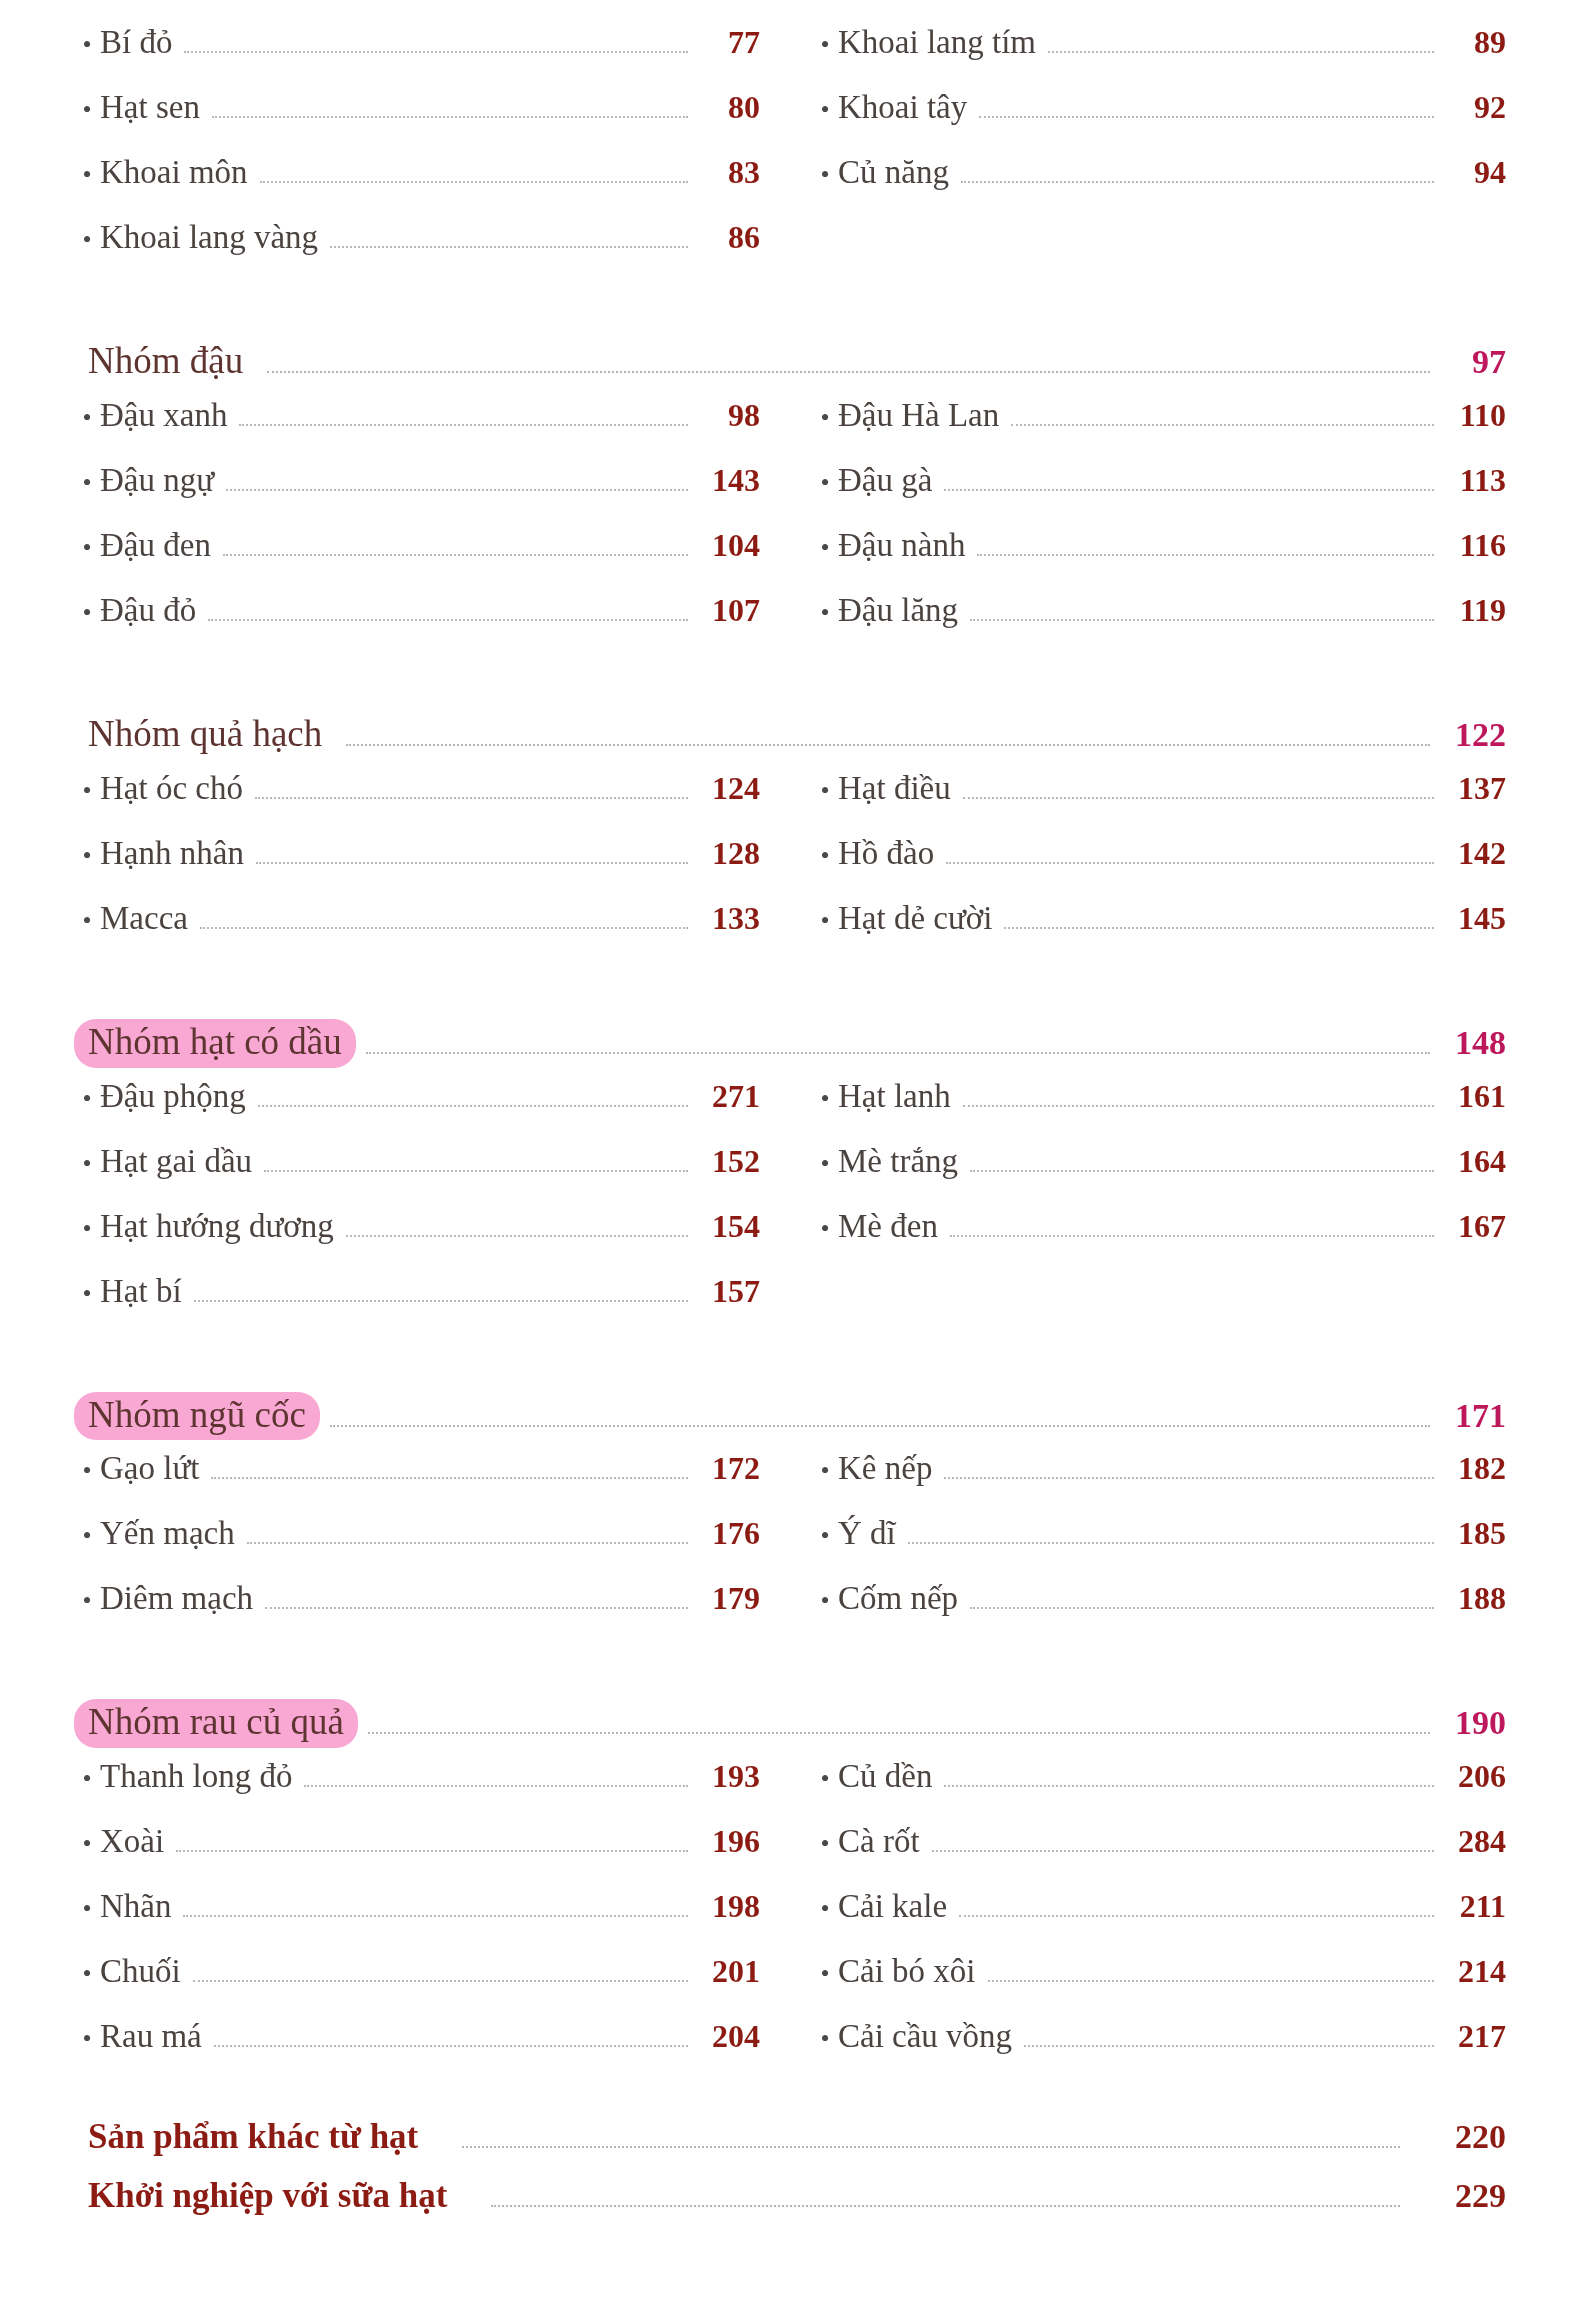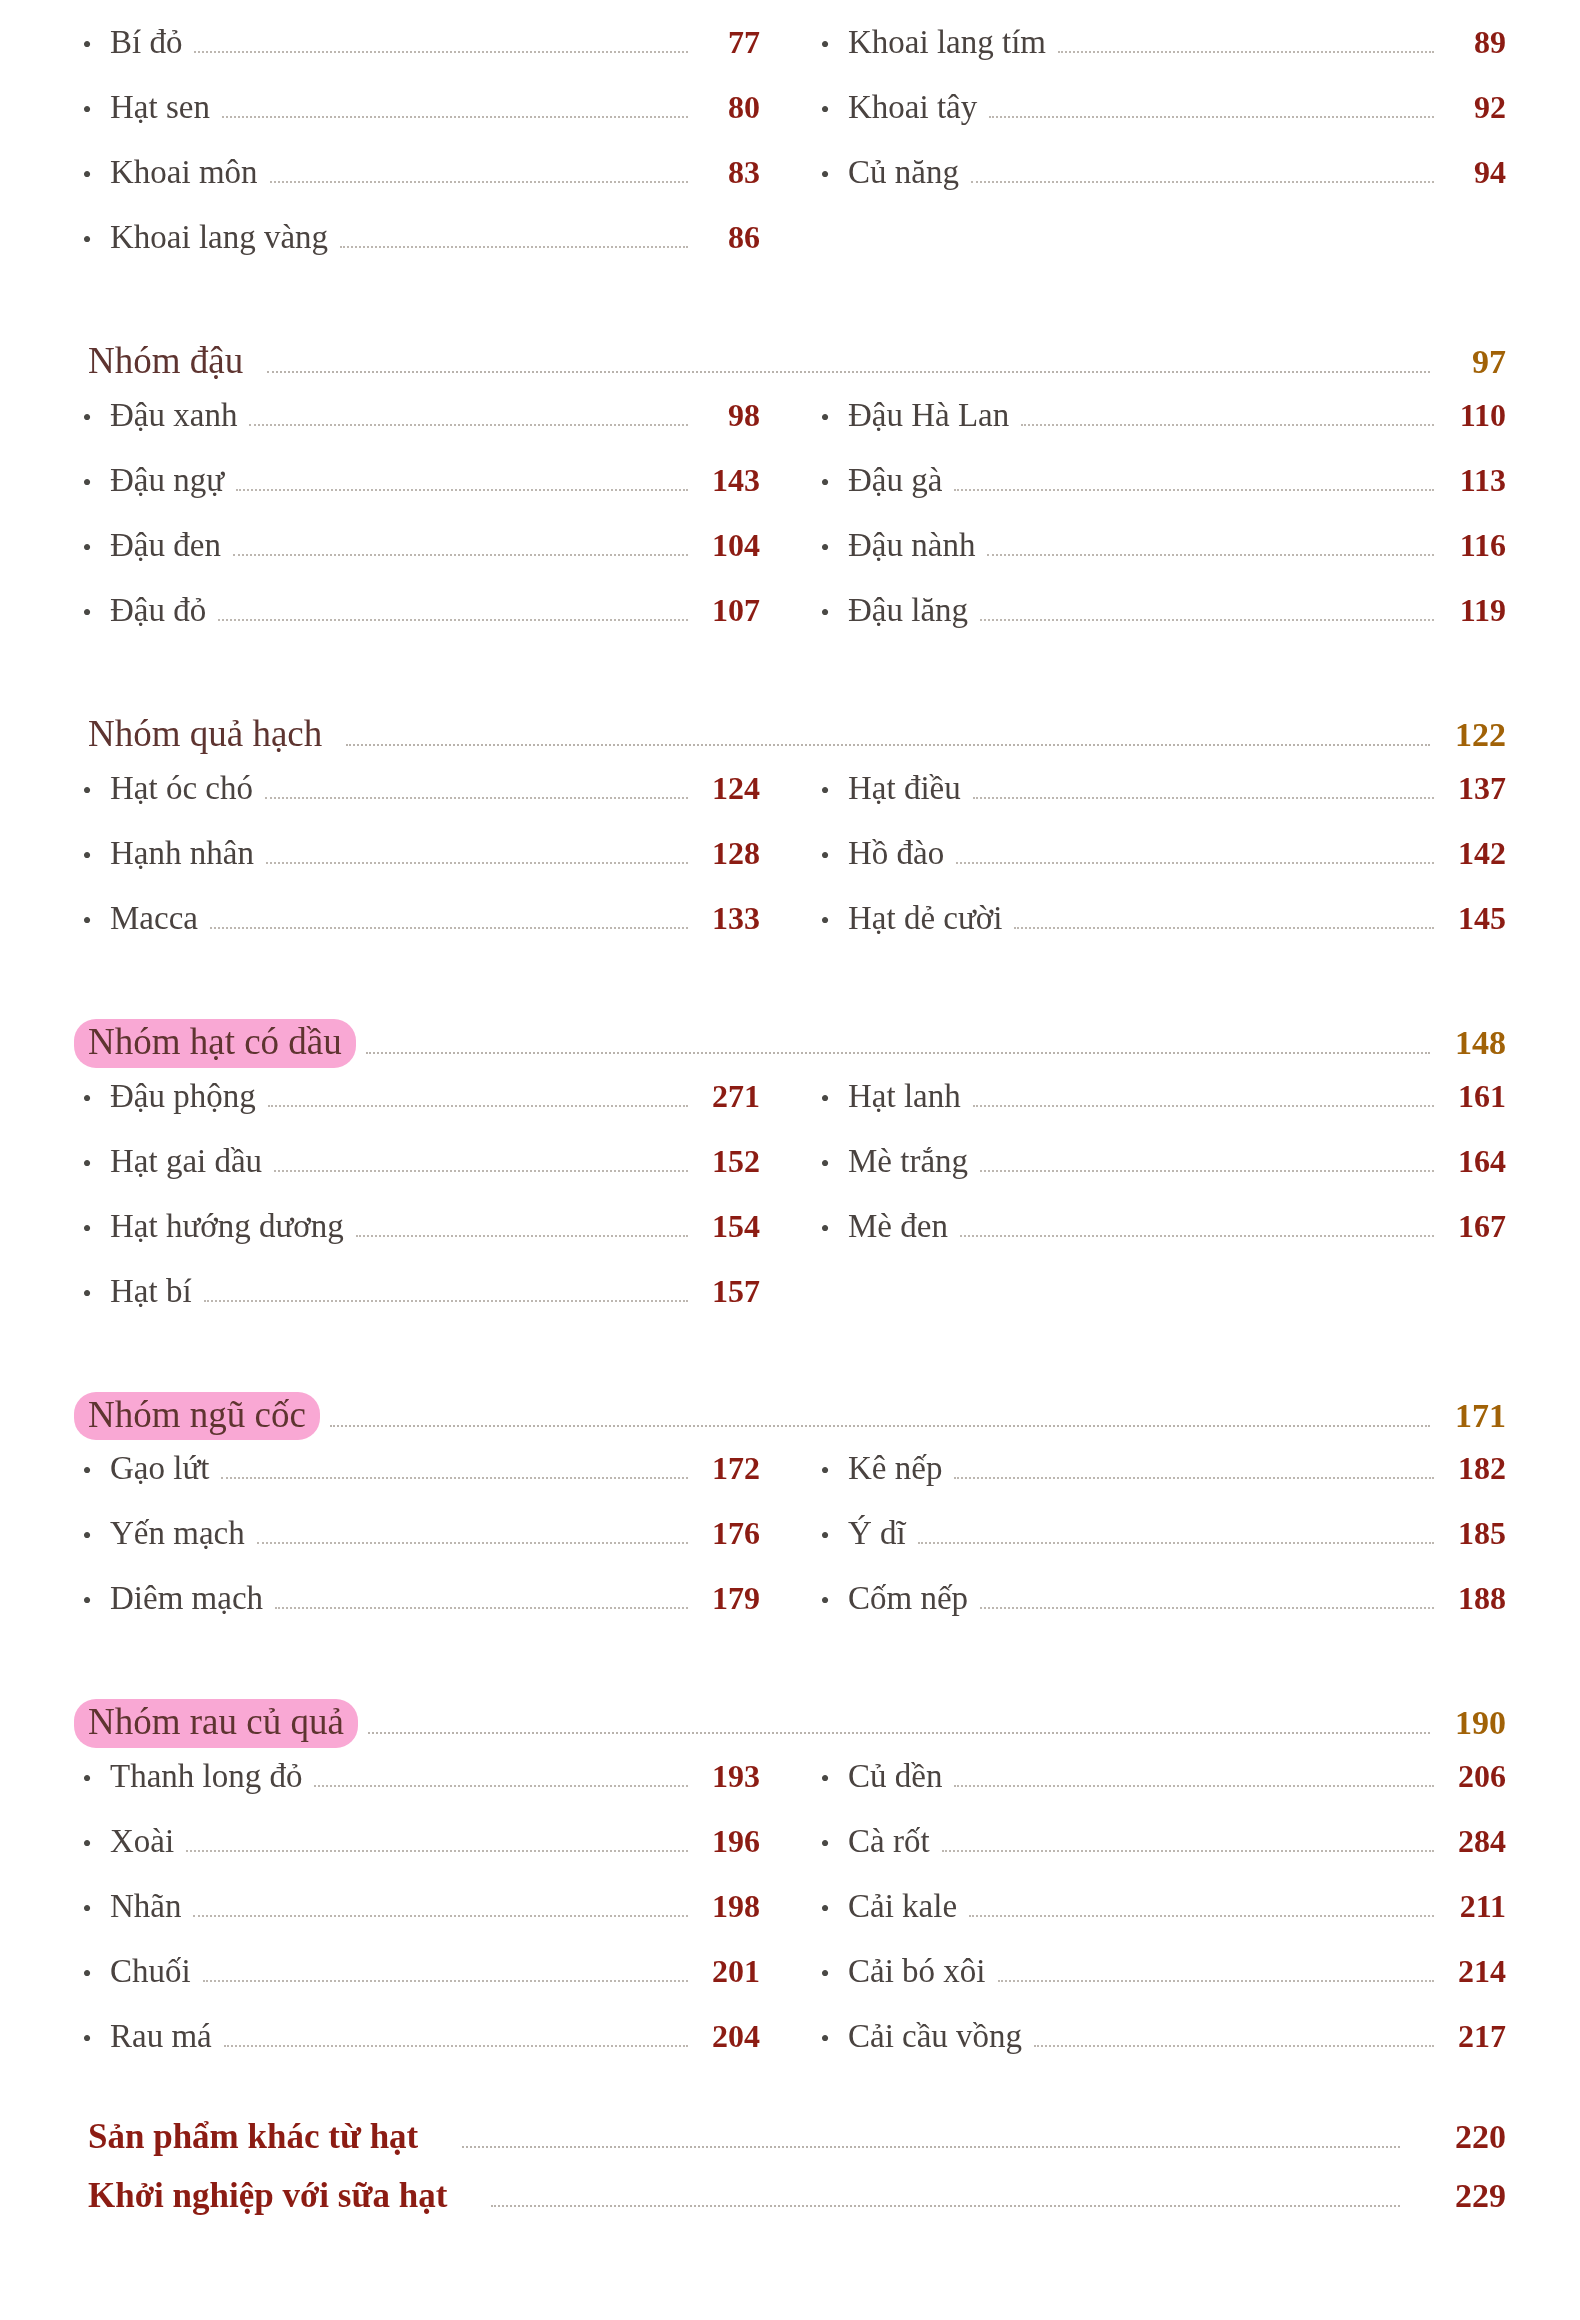--- a/index.html
+++ b/index.html
@@ -45,21 +45,21 @@
   }
   .group-leader {
     flex: 1 1 auto;
     border-bottom: 2px dotted #b9b3ad;
     margin: 0 14px 10px 10px;
     height: 1px;
   }
   .group-page {
     font-size: 34px;
     font-weight: bold;
-    color: #a16207;
+    color: #be185d;
     min-width: 62px;
     text-align: right;
   }
 
   
   .cols {
     display: flex;
     gap: 0;
   }
   .col {
@@ -80,21 +80,20 @@
     text-align: center;
     font-size: 26px;
     line-height: 1;
     color: #4a4945;
   }
   .entry .label {
     font-size: 33px;
     color: #4a4340;
     white-space: nowrap;
     line-height: 1.1;
-    margin-left: 10px;
   }
   .entry .leader {
     flex: 1 1 auto;
     border-bottom: 2px dotted #bdb7b1;
     margin: 0 10px 8px 12px;
     height: 1px;
     min-width: 18px;
   }
   .entry .pg {
     font-size: 32px;

